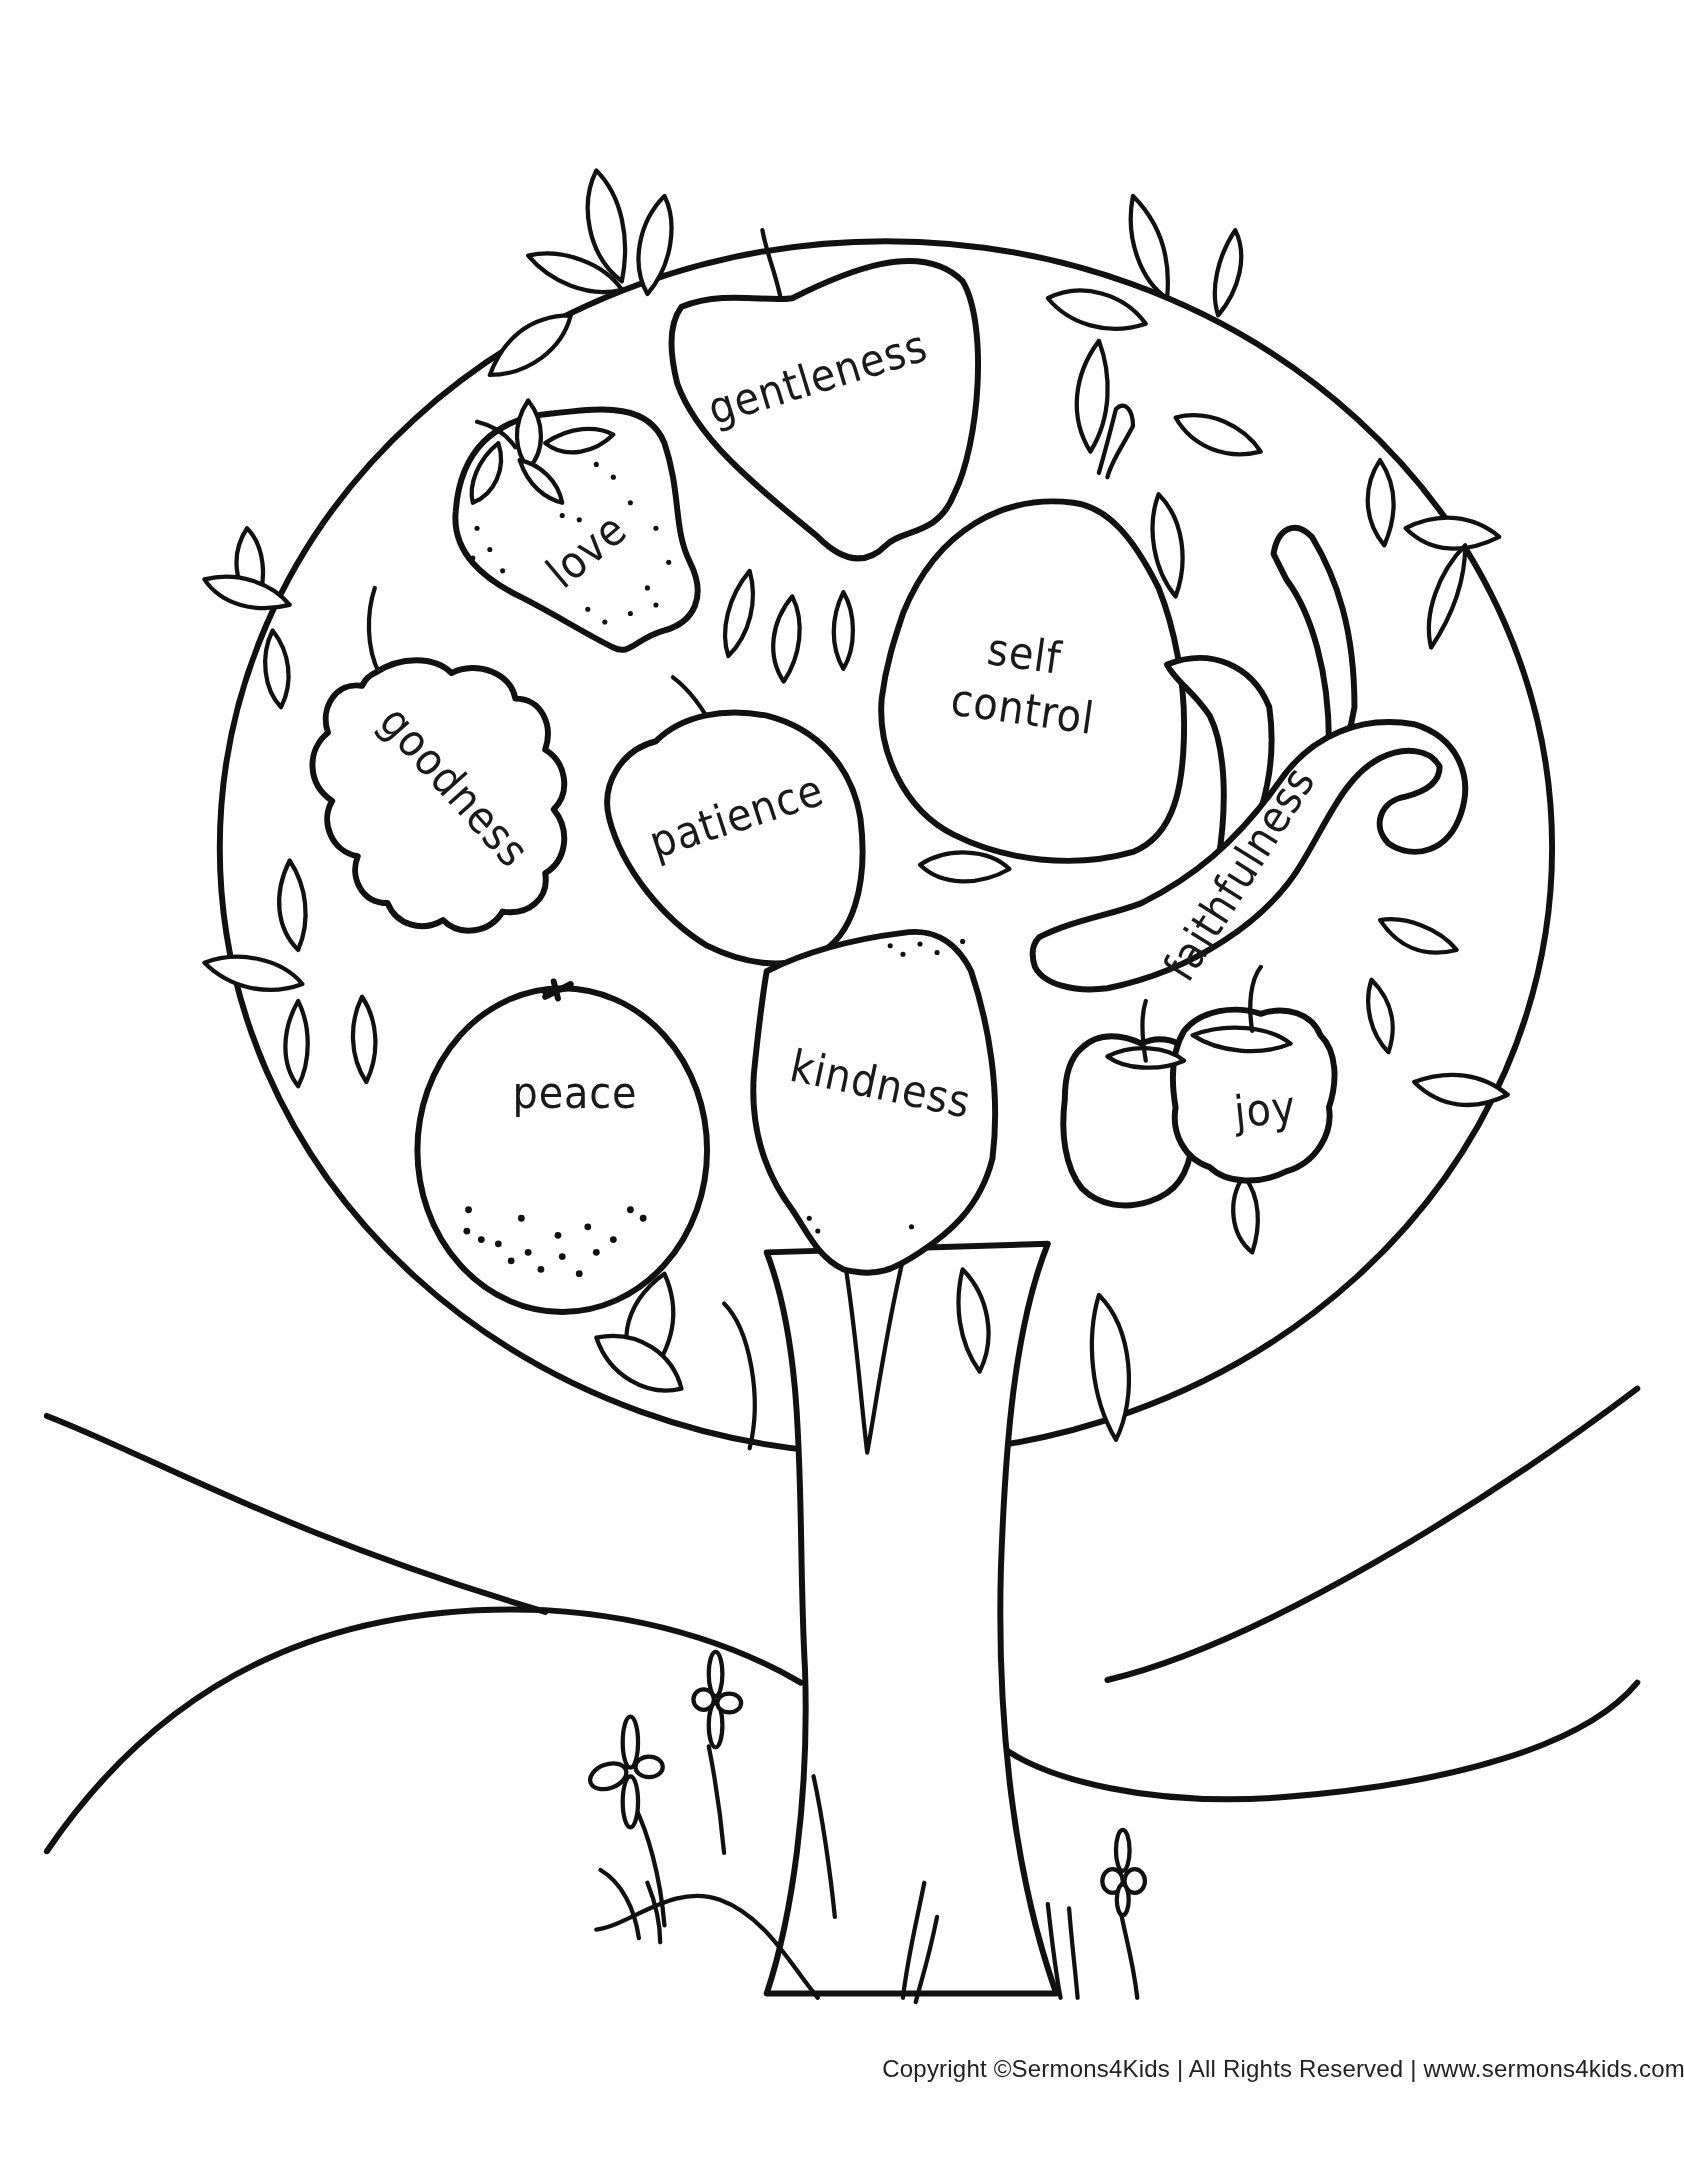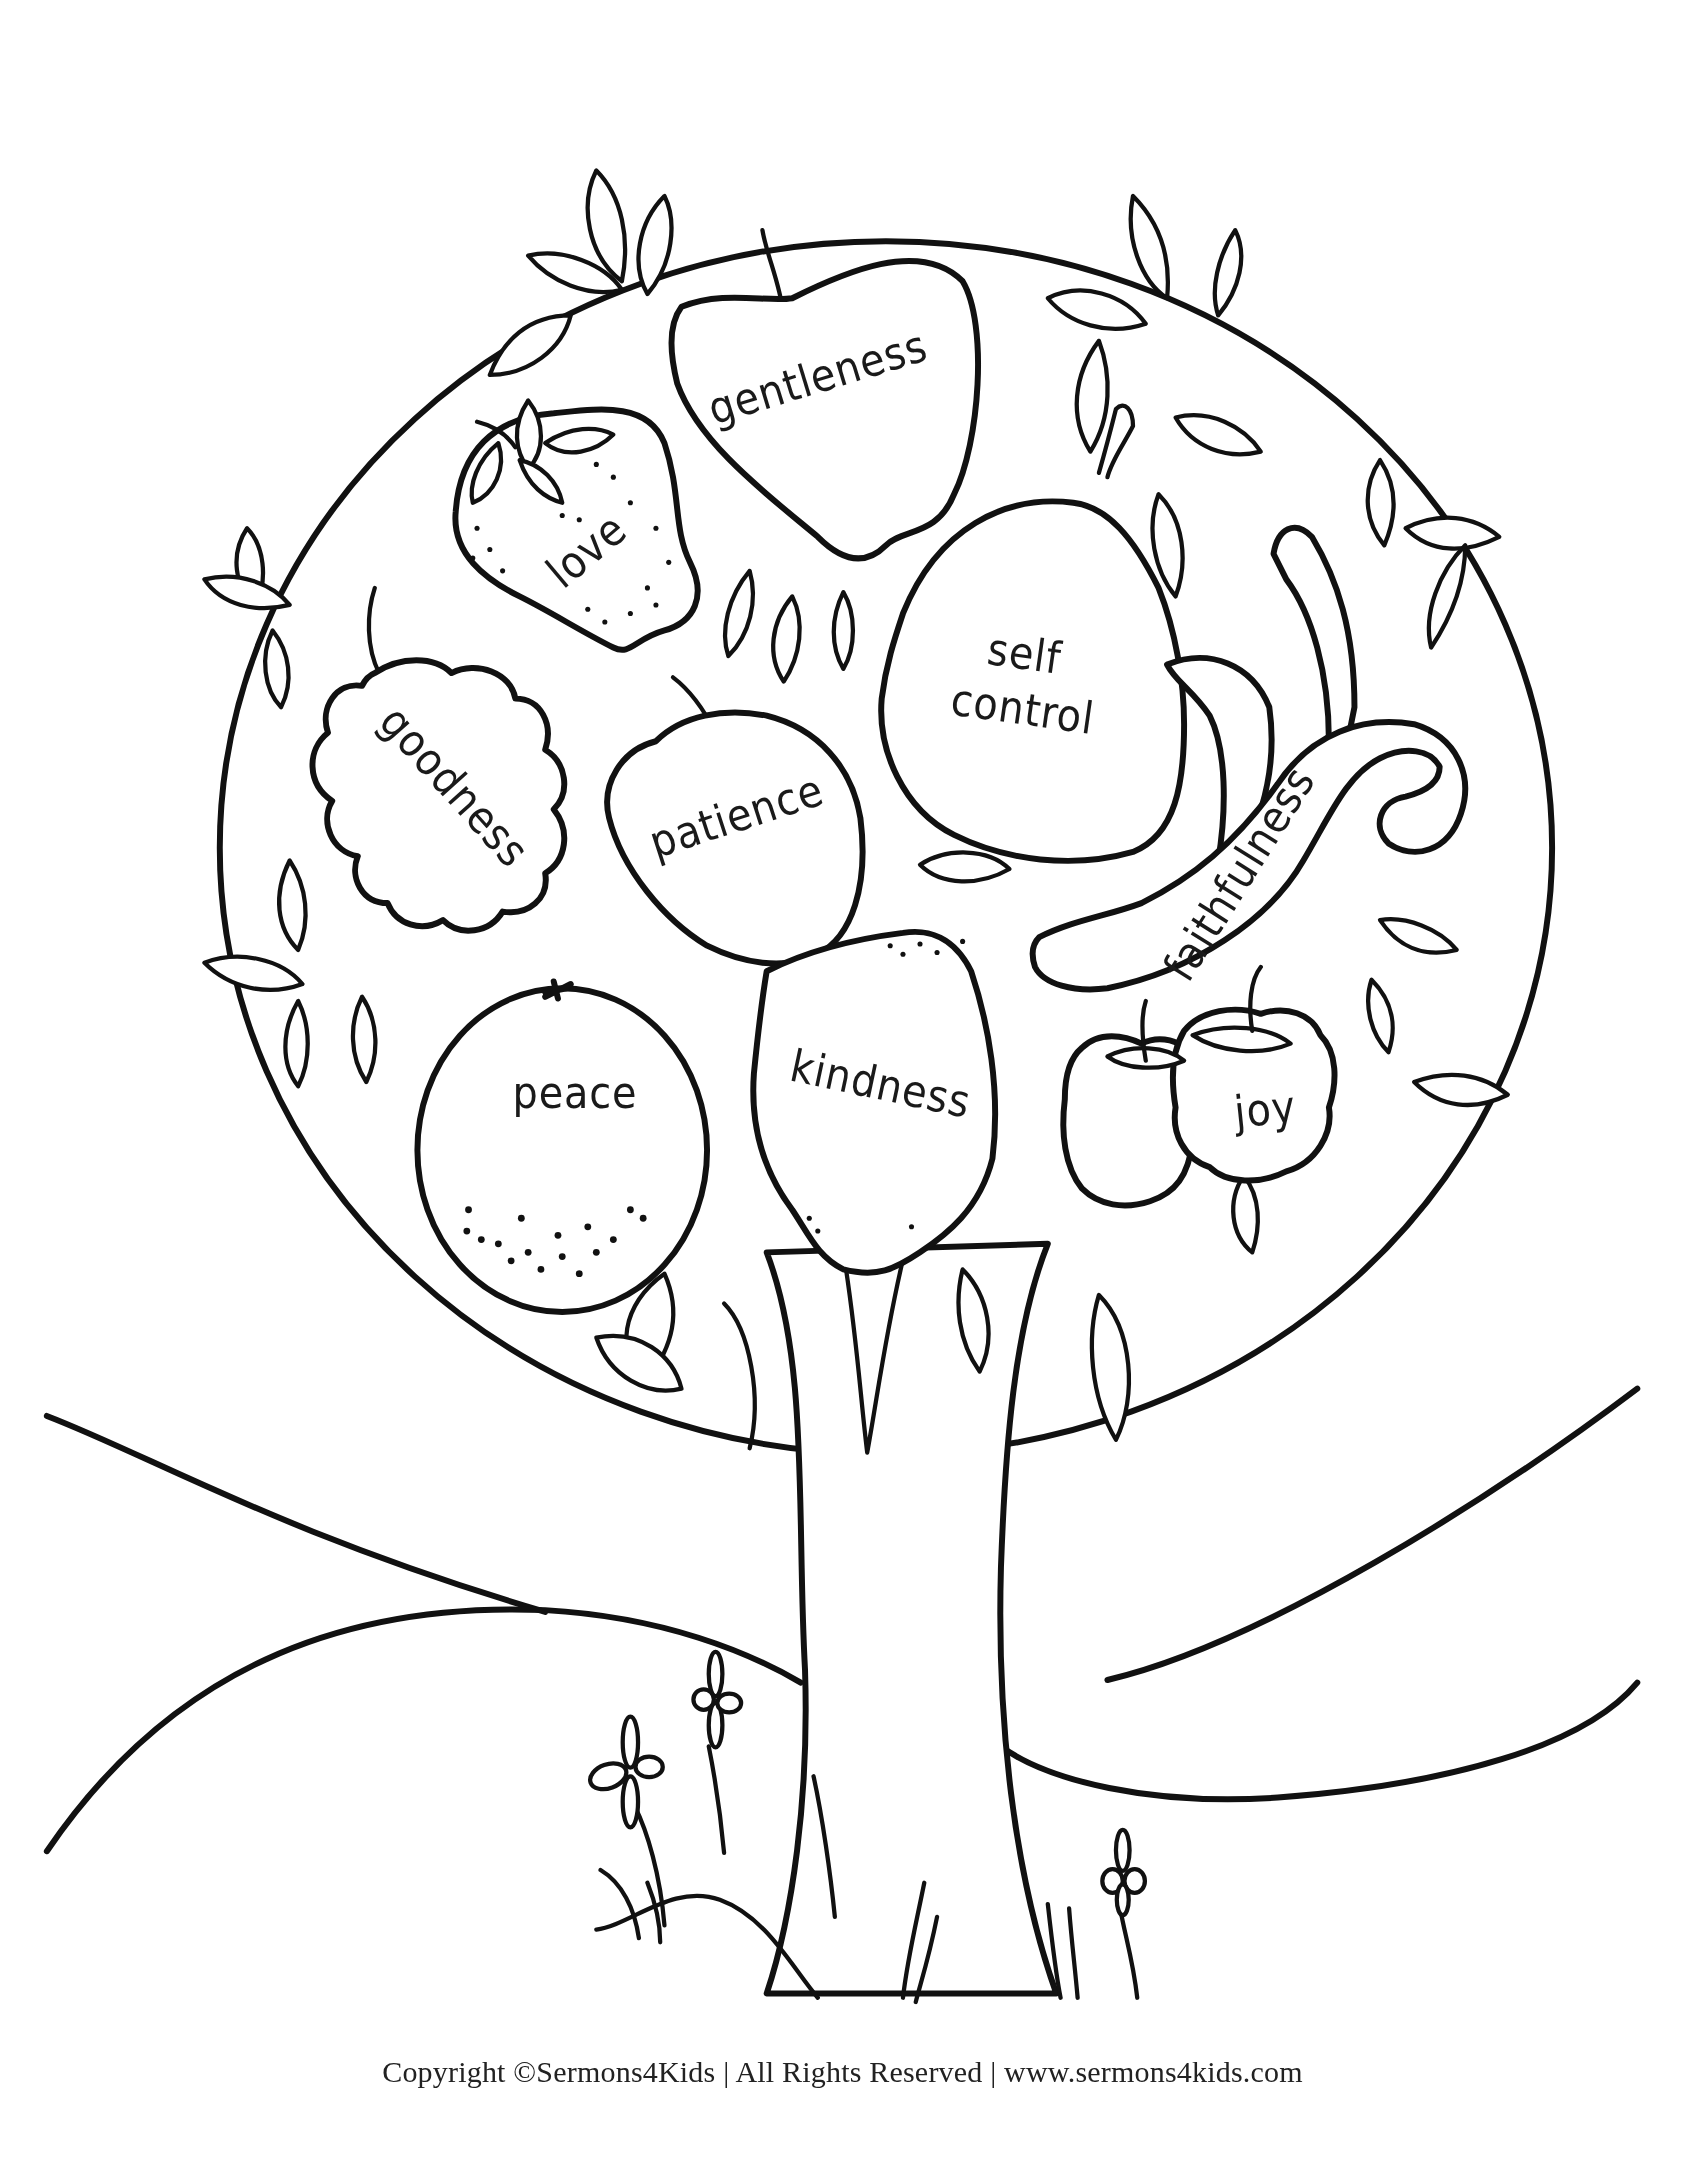--- a/index.html
+++ b/index.html
@@ -4,22 +4,22 @@
 <style>
   html, body { margin:0; padding:0; background:#ffffff; }
   body { width:1685px; height:2181px; position:relative; overflow:hidden; }
   svg#art { position:absolute; left:0; top:0; }
   .ln { fill:none; stroke:#111111; stroke-width:7; stroke-linecap:round; stroke-linejoin:round; }
   .thin { fill:none; stroke:#111111; stroke-width:5; stroke-linecap:round; stroke-linejoin:round; }
   .fruit { fill:#ffffff; stroke:#111111; stroke-width:7; stroke-linejoin:round; }
   .leaf { fill:#ffffff; stroke:#111111; stroke-width:5; stroke-linejoin:round; }
   .dot { fill:#111111; }
   .label { font-family:"DejaVu Sans Condensed","DejaVu Sans",sans-serif; font-size:52px; fill:#1a1a1a; letter-spacing:1px; font-weight:400; }
-  #copyright { position:absolute; left:0; right:0; top:2055px; text-align:center;
-    font-family:Liberation Serif, serif; font-size:30px; color:#222222; letter-spacing:0.2px; }
+  #copyright { position:absolute; left:0; right:0; top:2055px; text-align:right;
+    font-family:Liberation Sans, sans-serif; font-size:24px; color:#222222; letter-spacing:0.2px; }
 </style>
 </head>
 <body>
 
 <svg id="art" width="1685" height="2181" viewBox="0 0 1978 2560">
 
   <g>
     <path class="ln" d="M55,1662 C180,1710 330,1800 640,1892"></path>
     <path class="ln" d="M1922,1630 C1750,1760 1480,1930 1300,1972"></path>
     <path class="ln" d="M55,2173 C200,1960 400,1880 640,1890 C780,1898 880,1940 940,1975"></path>

